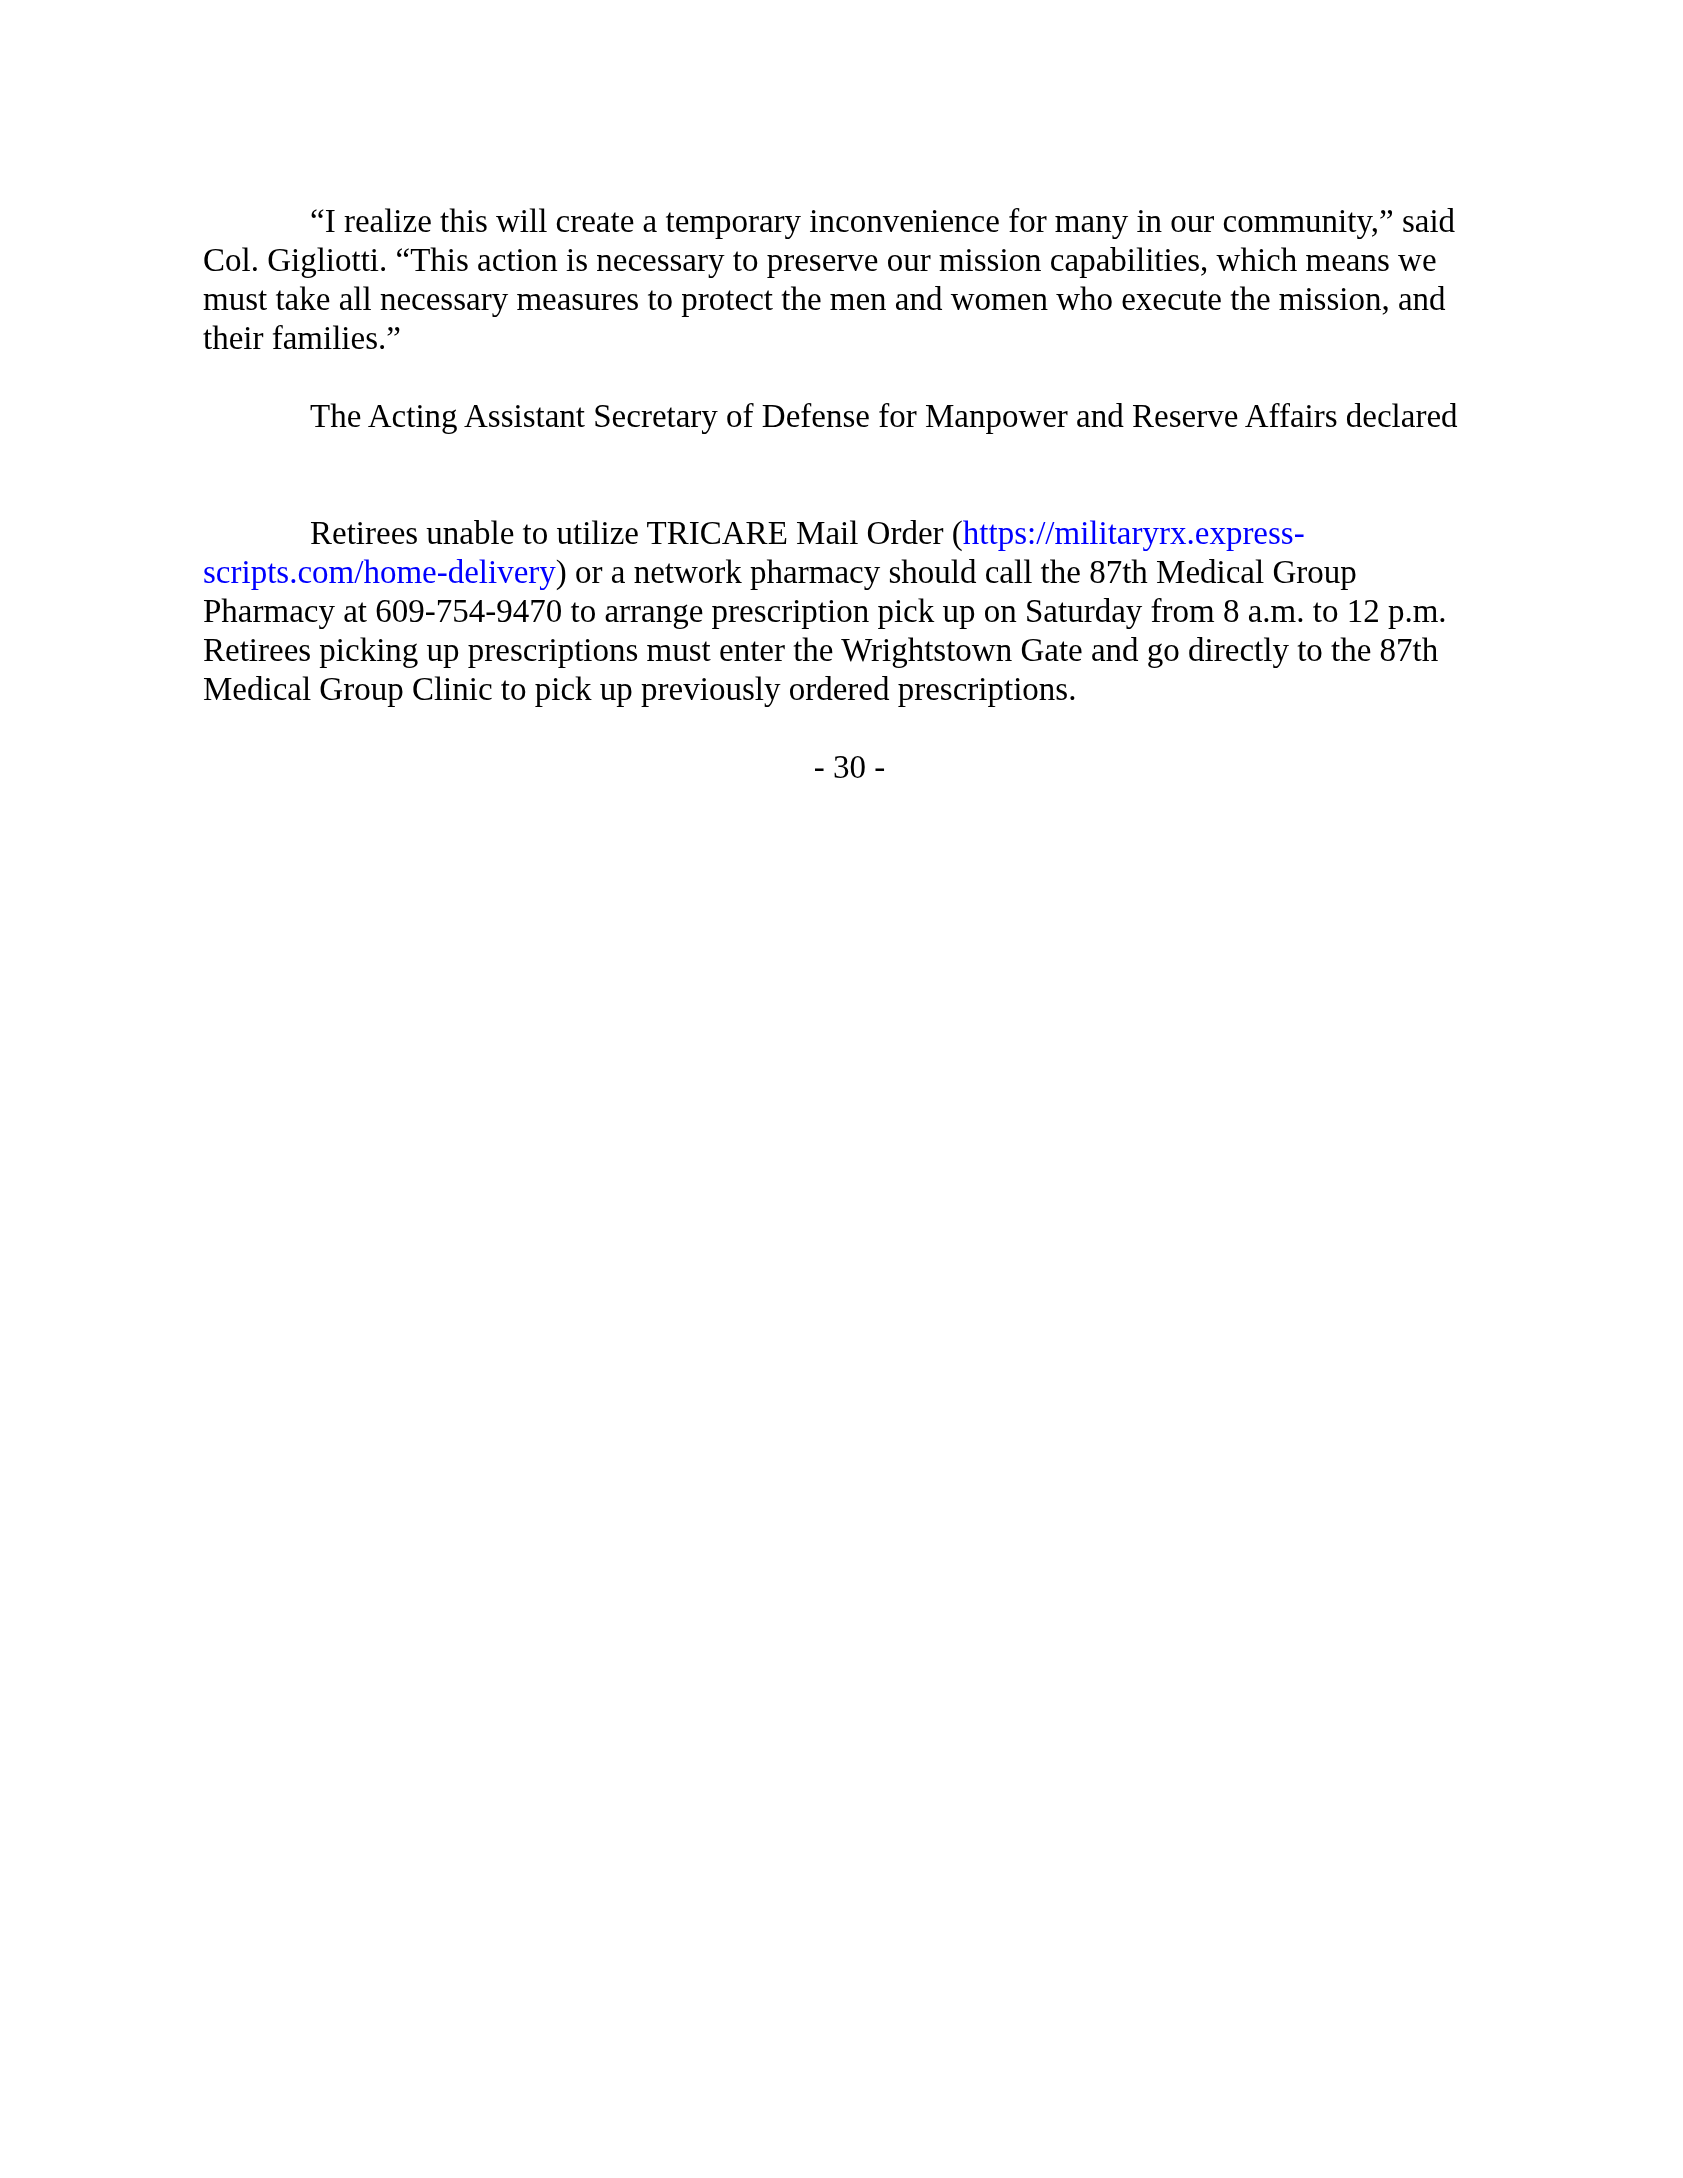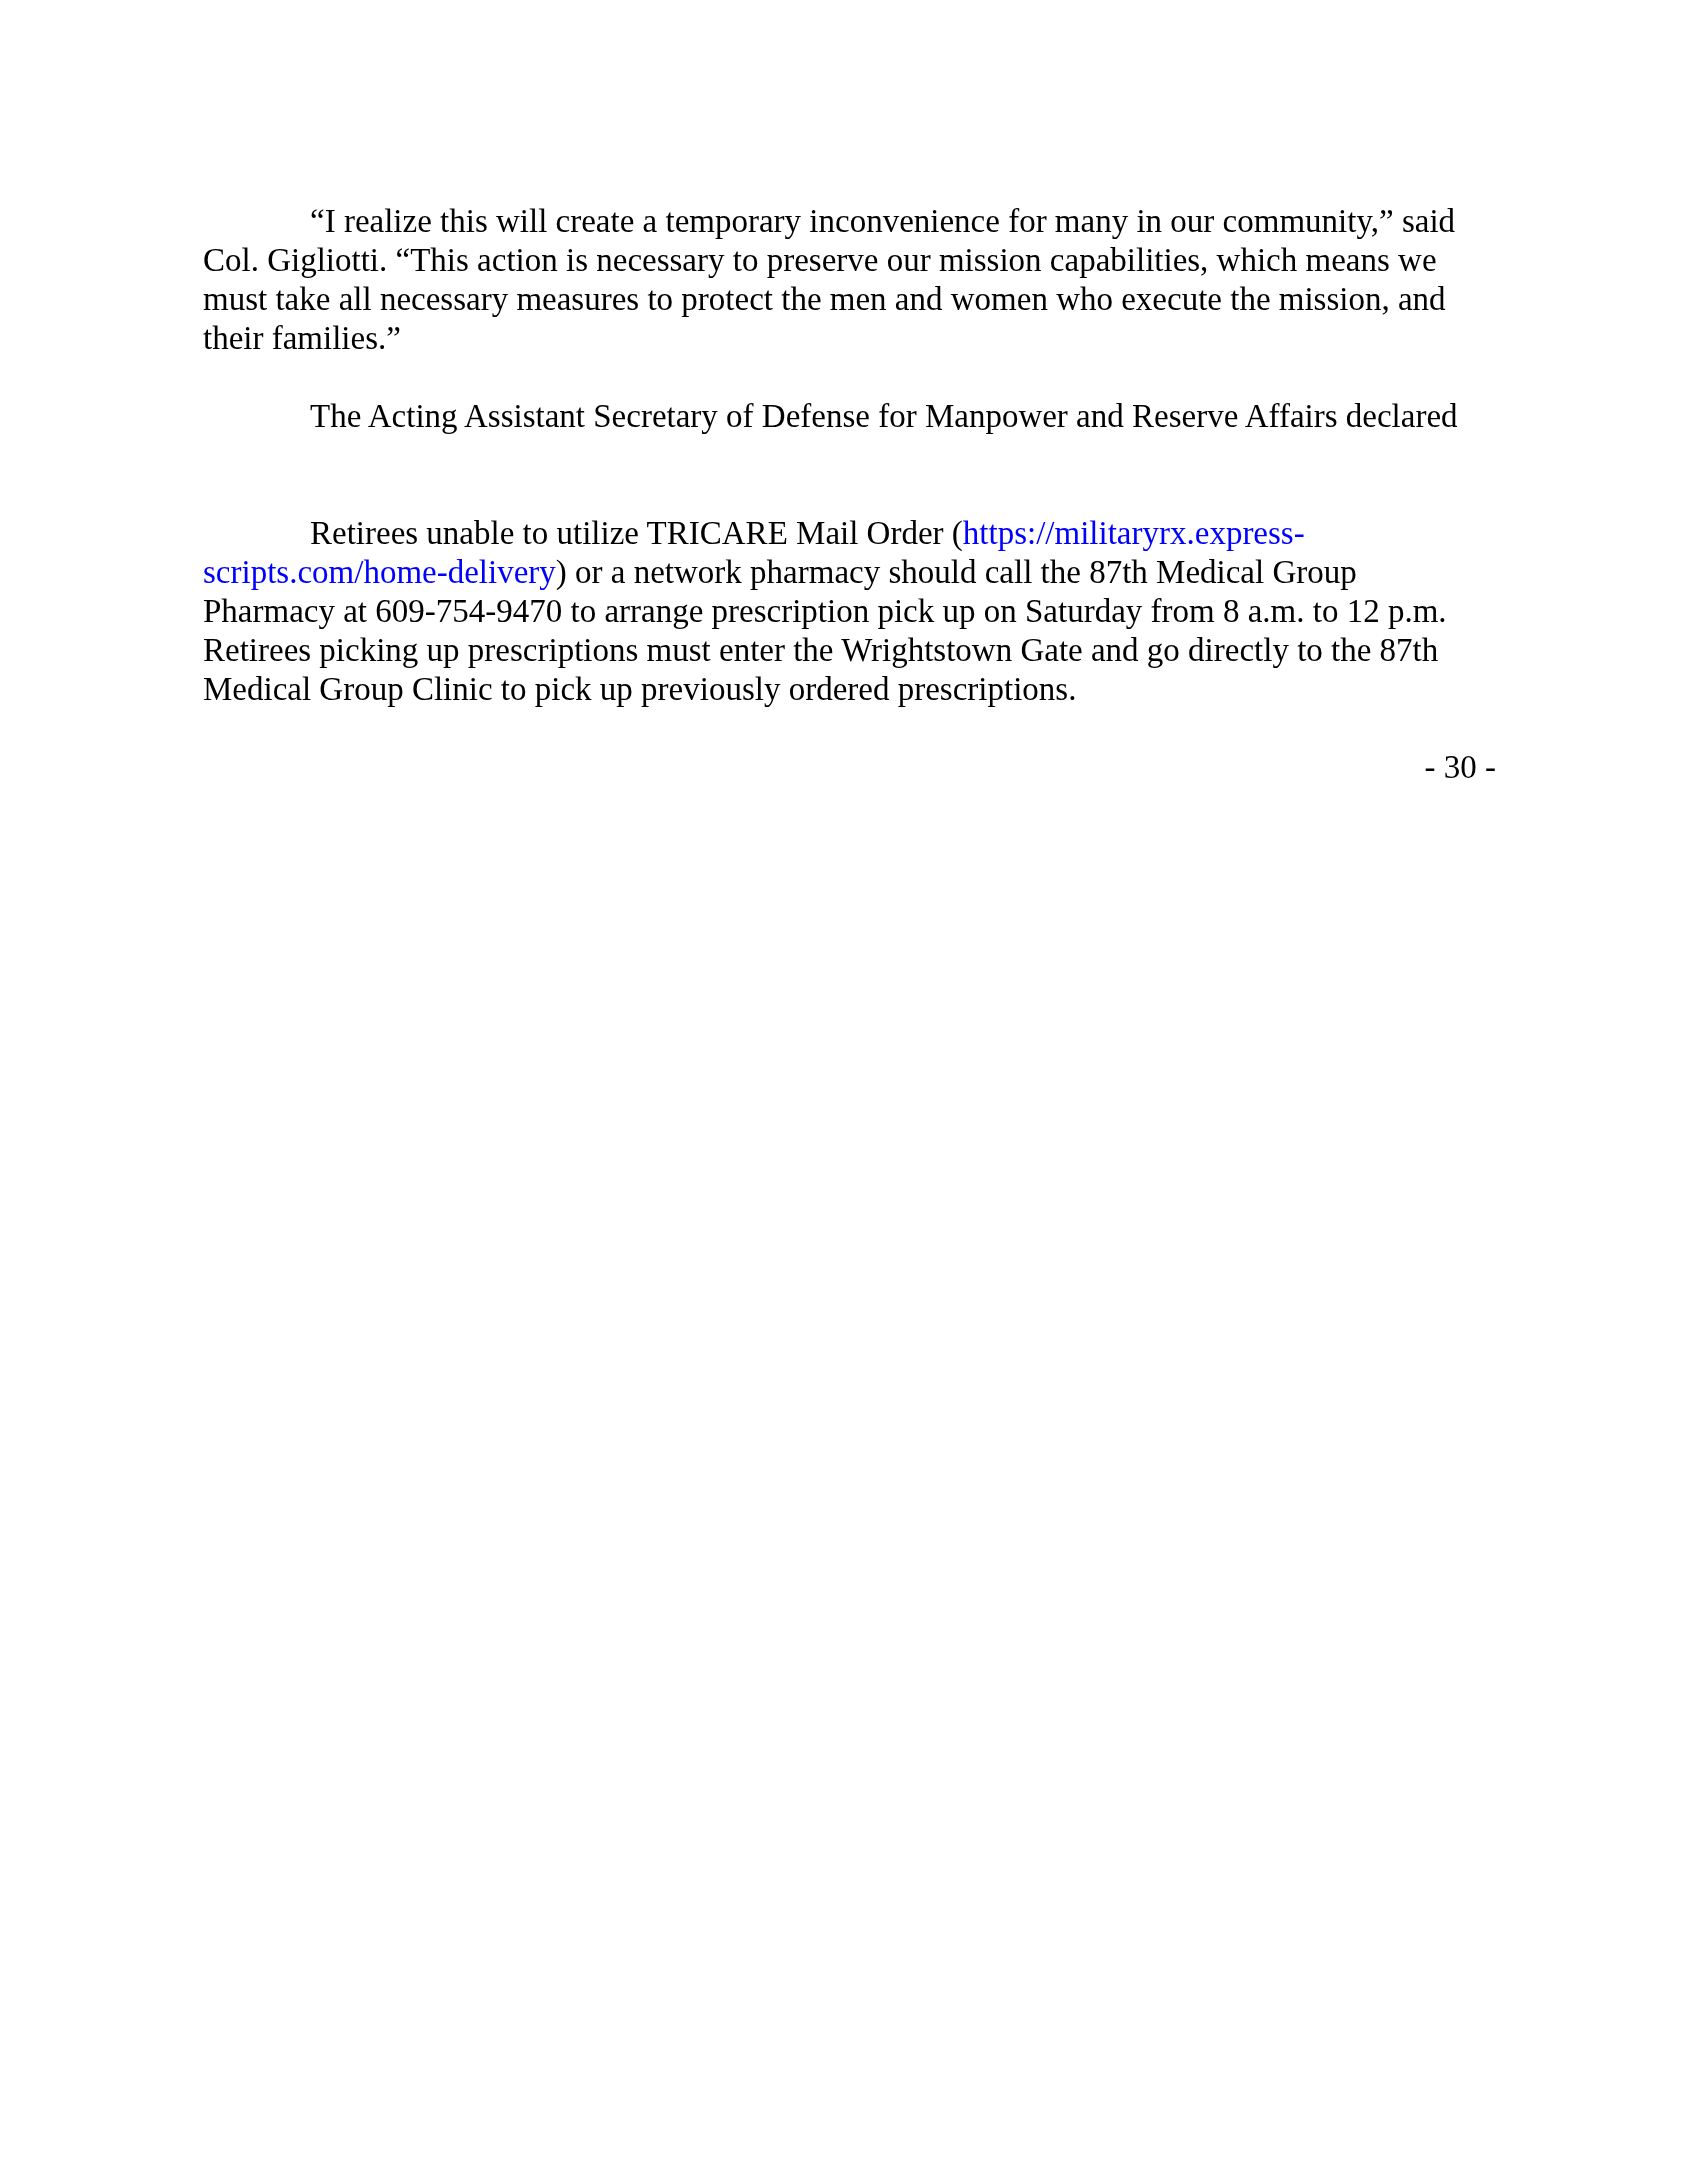--- a/index.html
+++ b/index.html
@@ -32,21 +32,21 @@
   .line {
     white-space: nowrap;
   }
   .link {
     color: var(--link, #0000FF);
     white-space: nowrap;
     cursor: pointer;
   }
   .closing {
     margin: 0;
-    text-align: right;
+    text-align: center;
     text-indent: 0;
   }
 </style>
 </head>
 <body>
 
 <div class="page">
   <div class="content">
 
     <p class="para"><span class="line">“I realize this will create a temporary inconvenience for many in our community,” said</span><br><span class="line">Col. Gigliotti. “This action is necessary to preserve our mission capabilities, which means we</span><br><span class="line">must take all necessary measures to protect the men and women who execute the mission, and</span><br><span class="line">their families.”</span></p>

